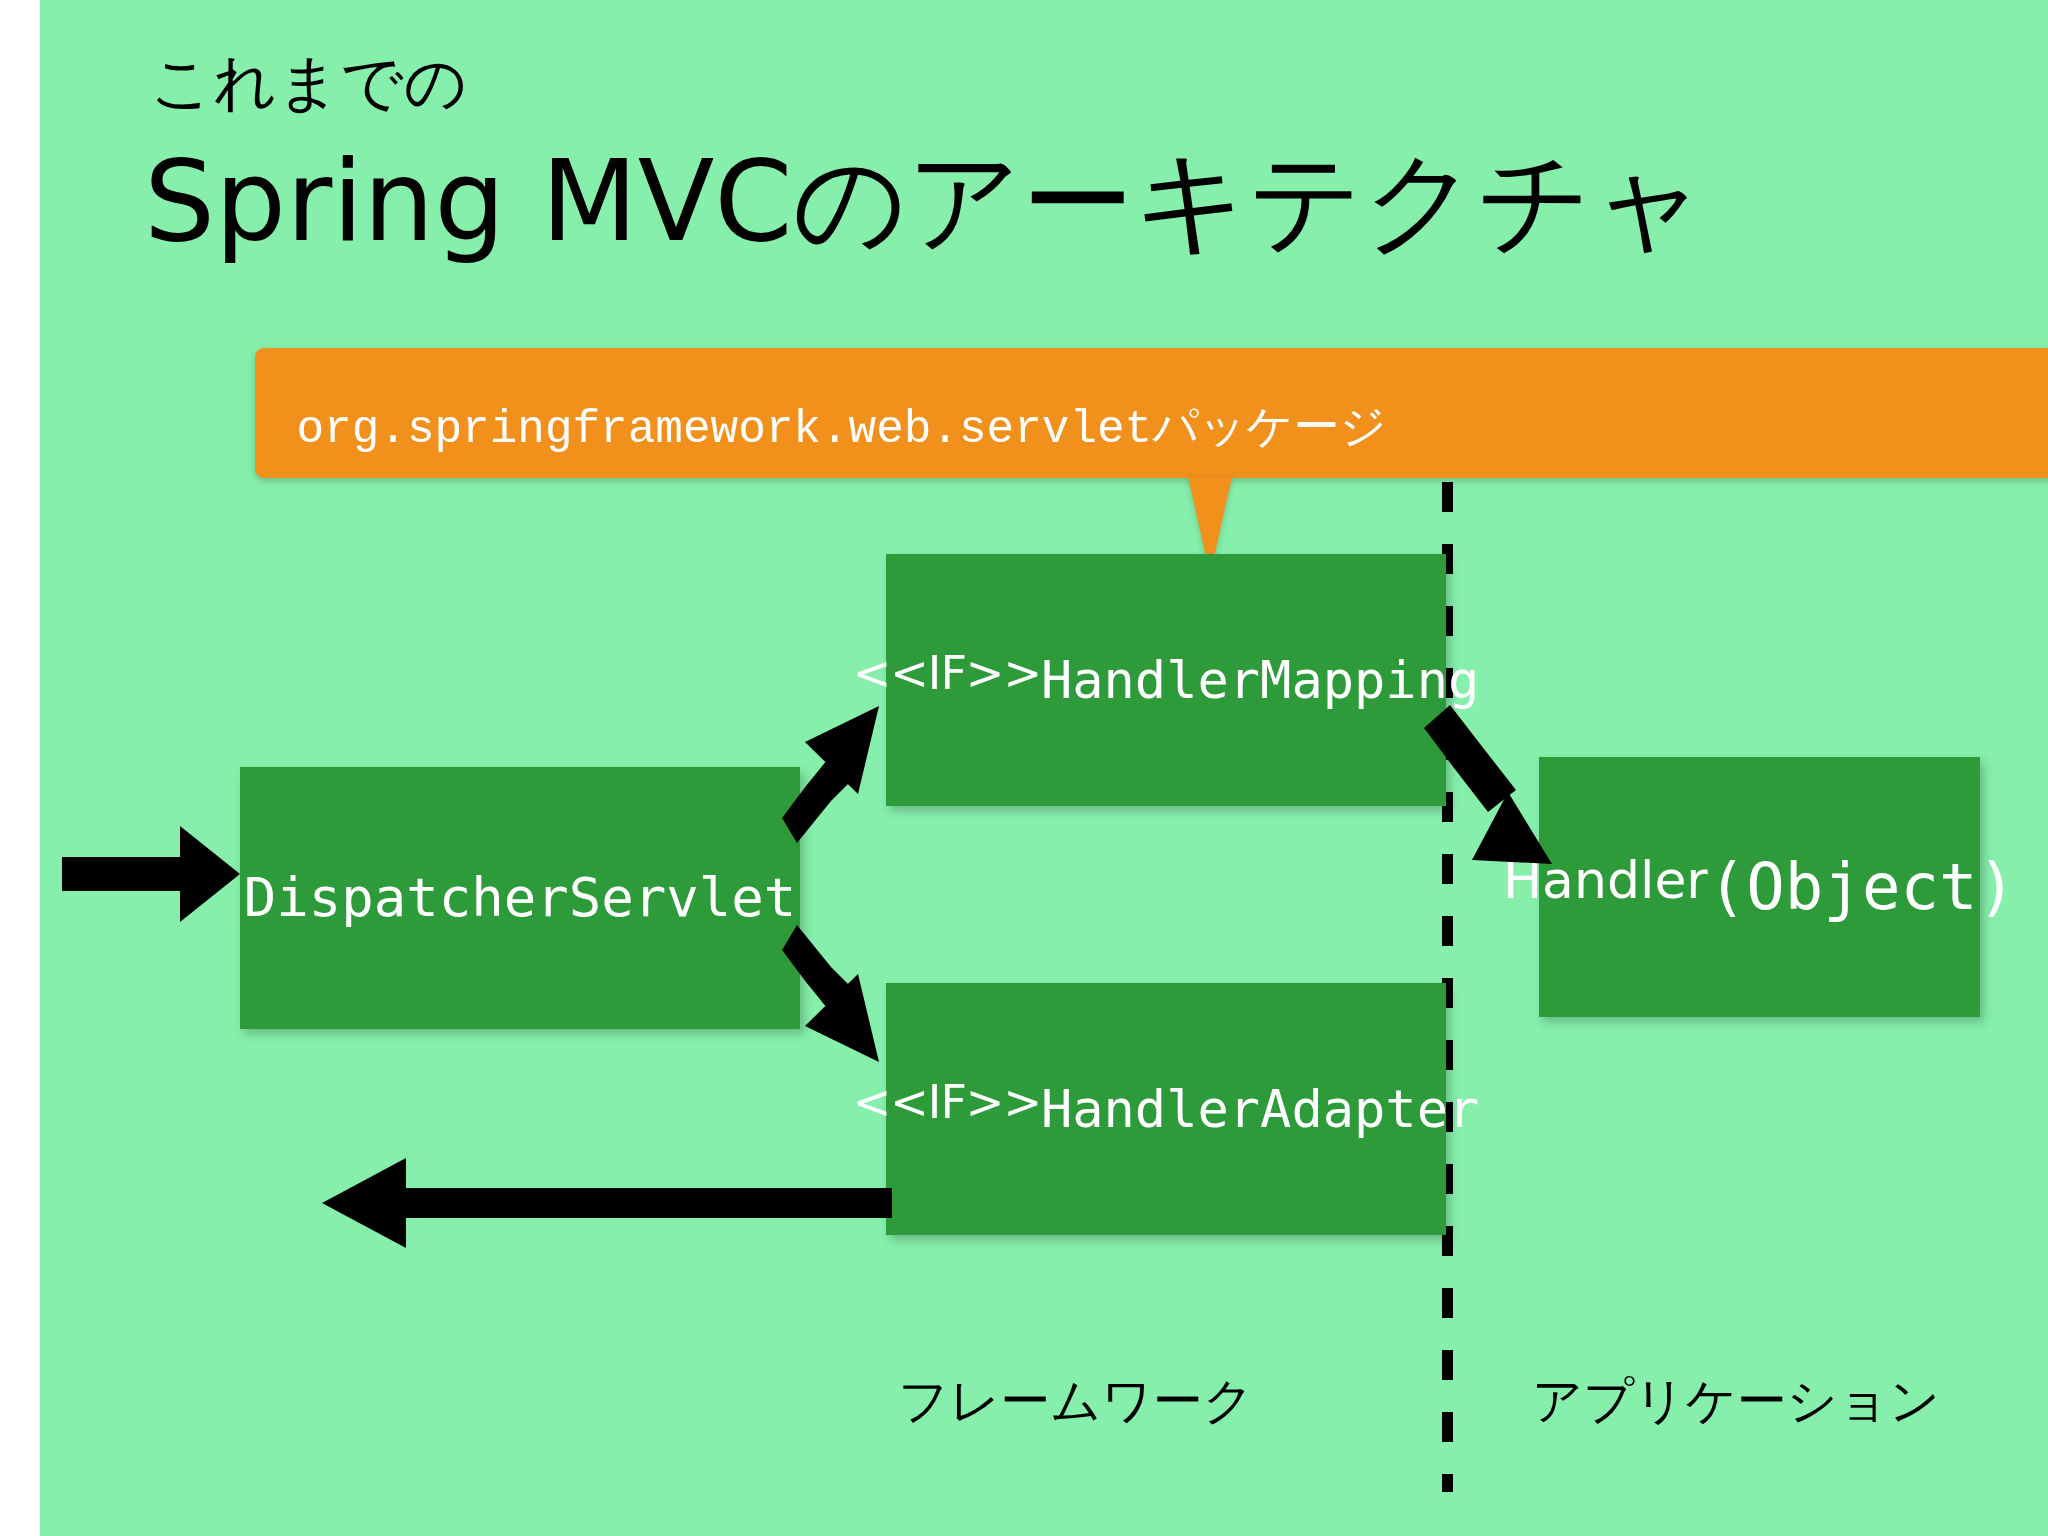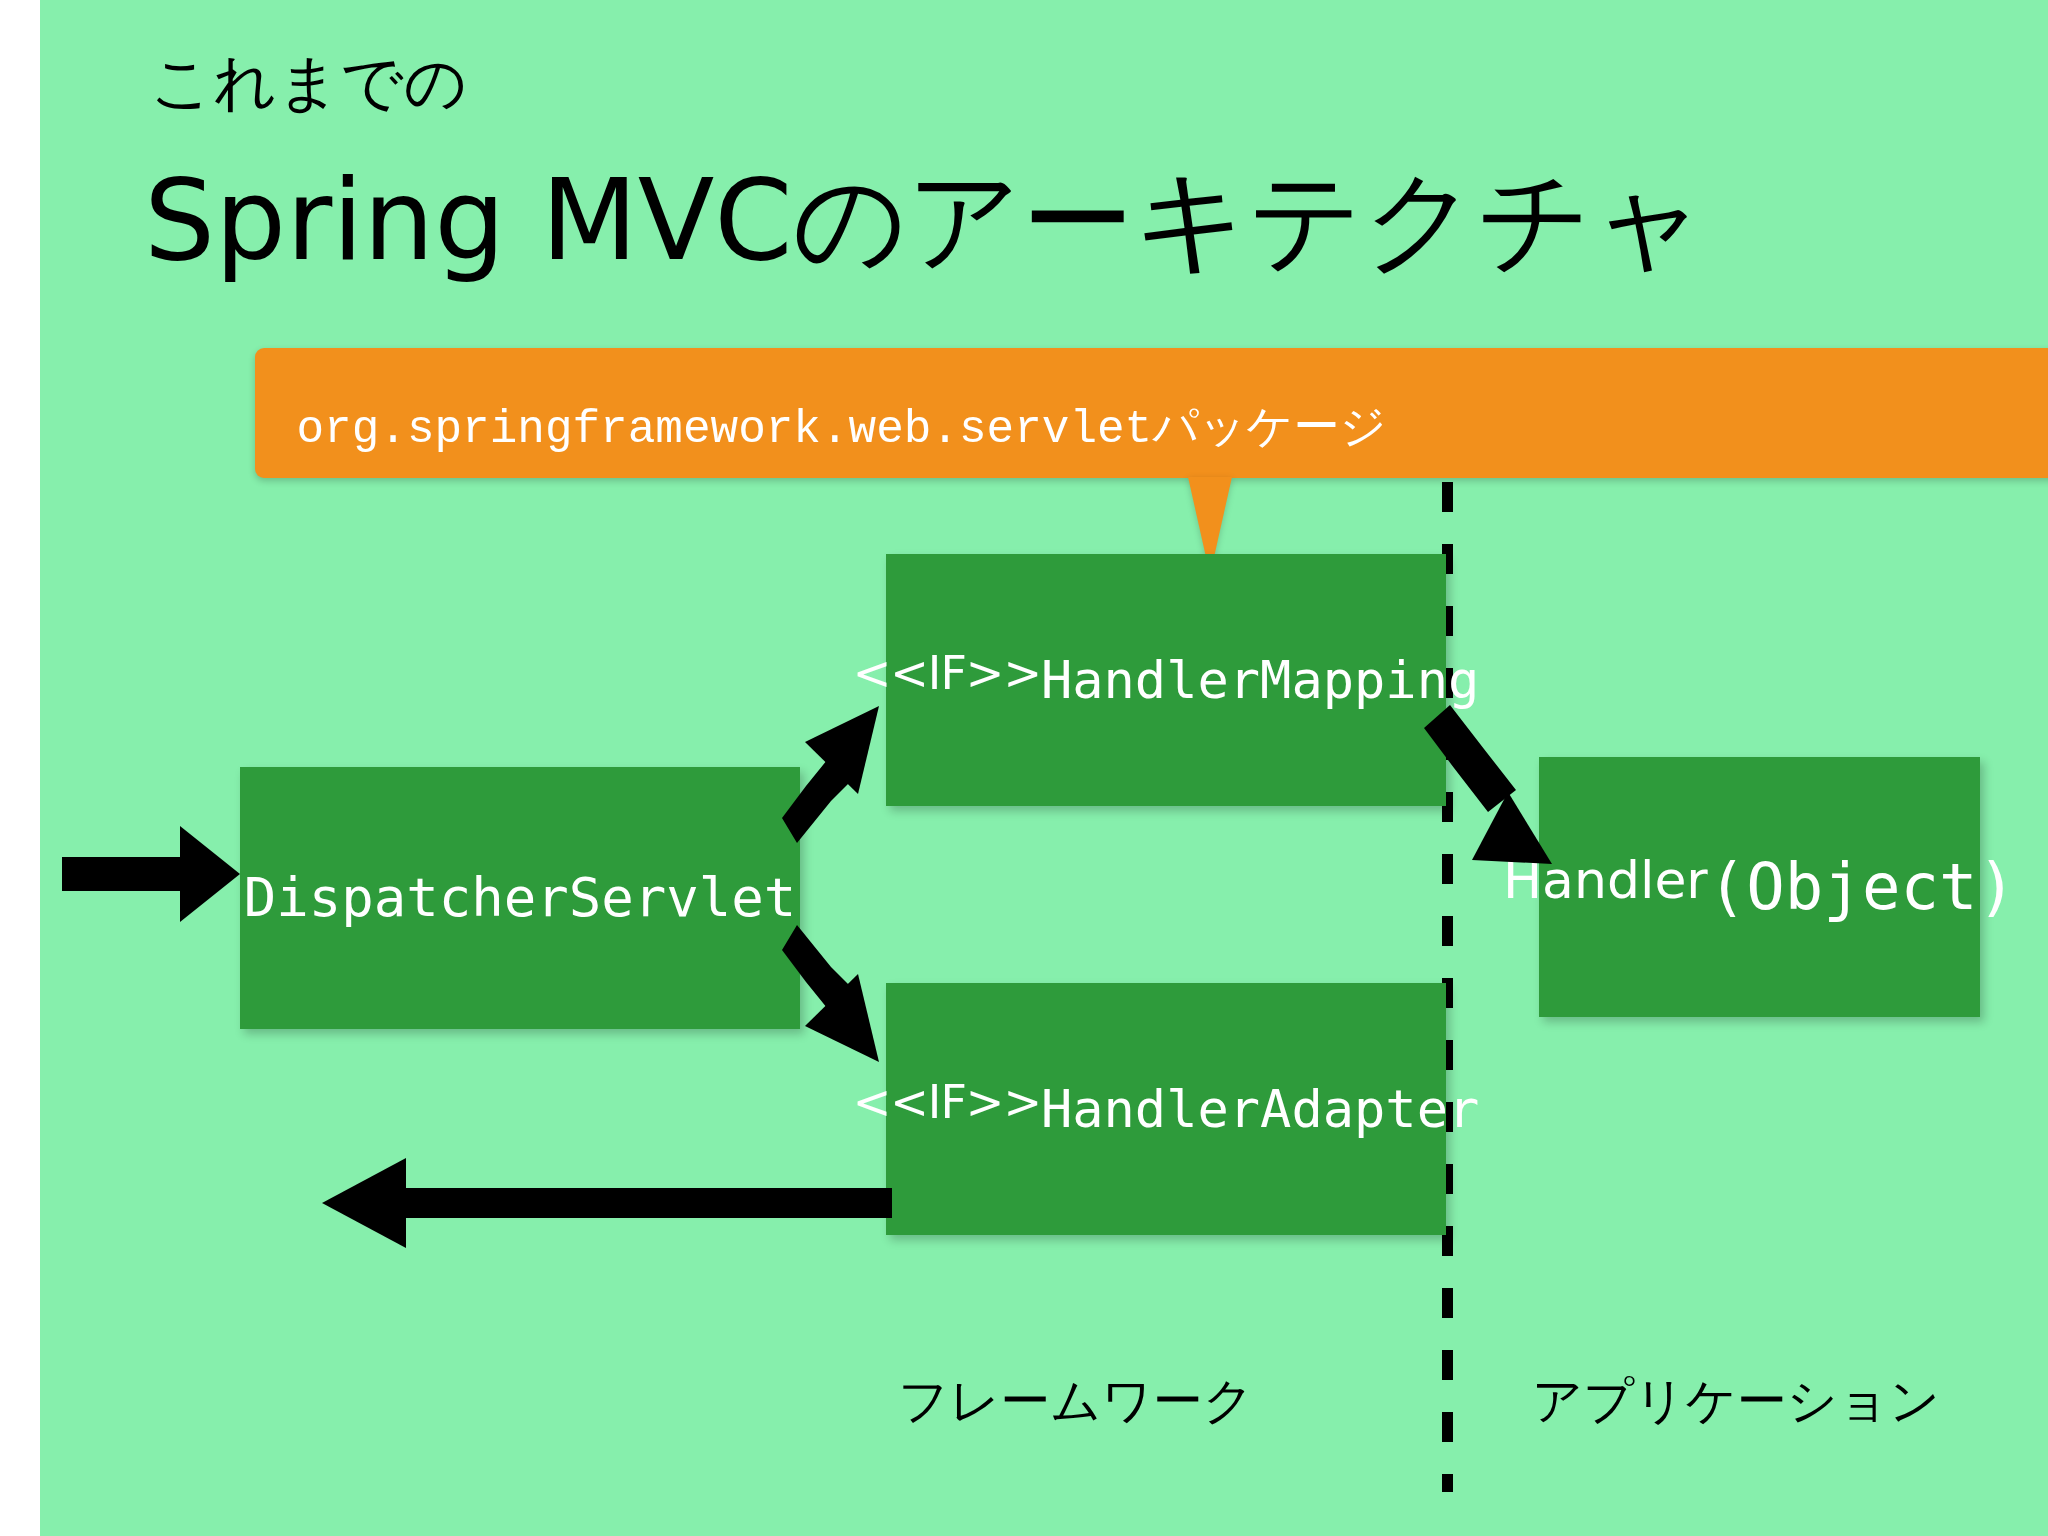--- a/index.html
+++ b/index.html
@@ -26,21 +26,21 @@
     line-height: 1.0;
     color: #000000;
     letter-spacing: 0px;
     white-space: nowrap;
     font-family: "DejaVu Sans", sans-serif;
     font-weight: 400;
   }
   #title {
     position: absolute;
     left: 104px;
-    top: 164px;
+    top: 145px;
     font-size: 112px;
     line-height: 1.0;
     color: #000000;
     white-space: nowrap;
     font-family: "DejaVu Sans", sans-serif;
     font-weight: 400;
   }
 
   
   #callout {

